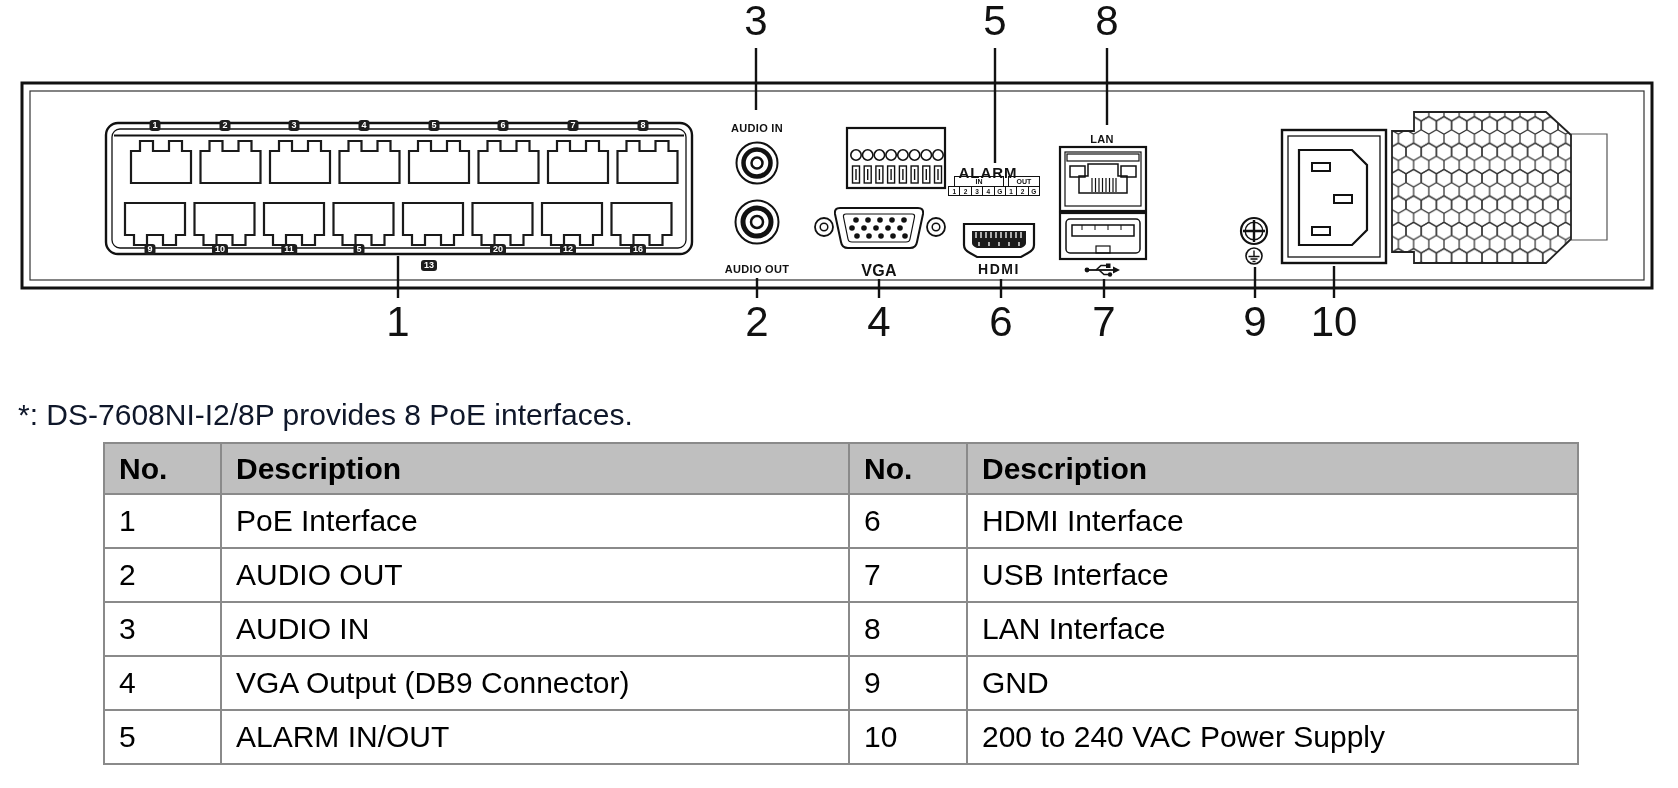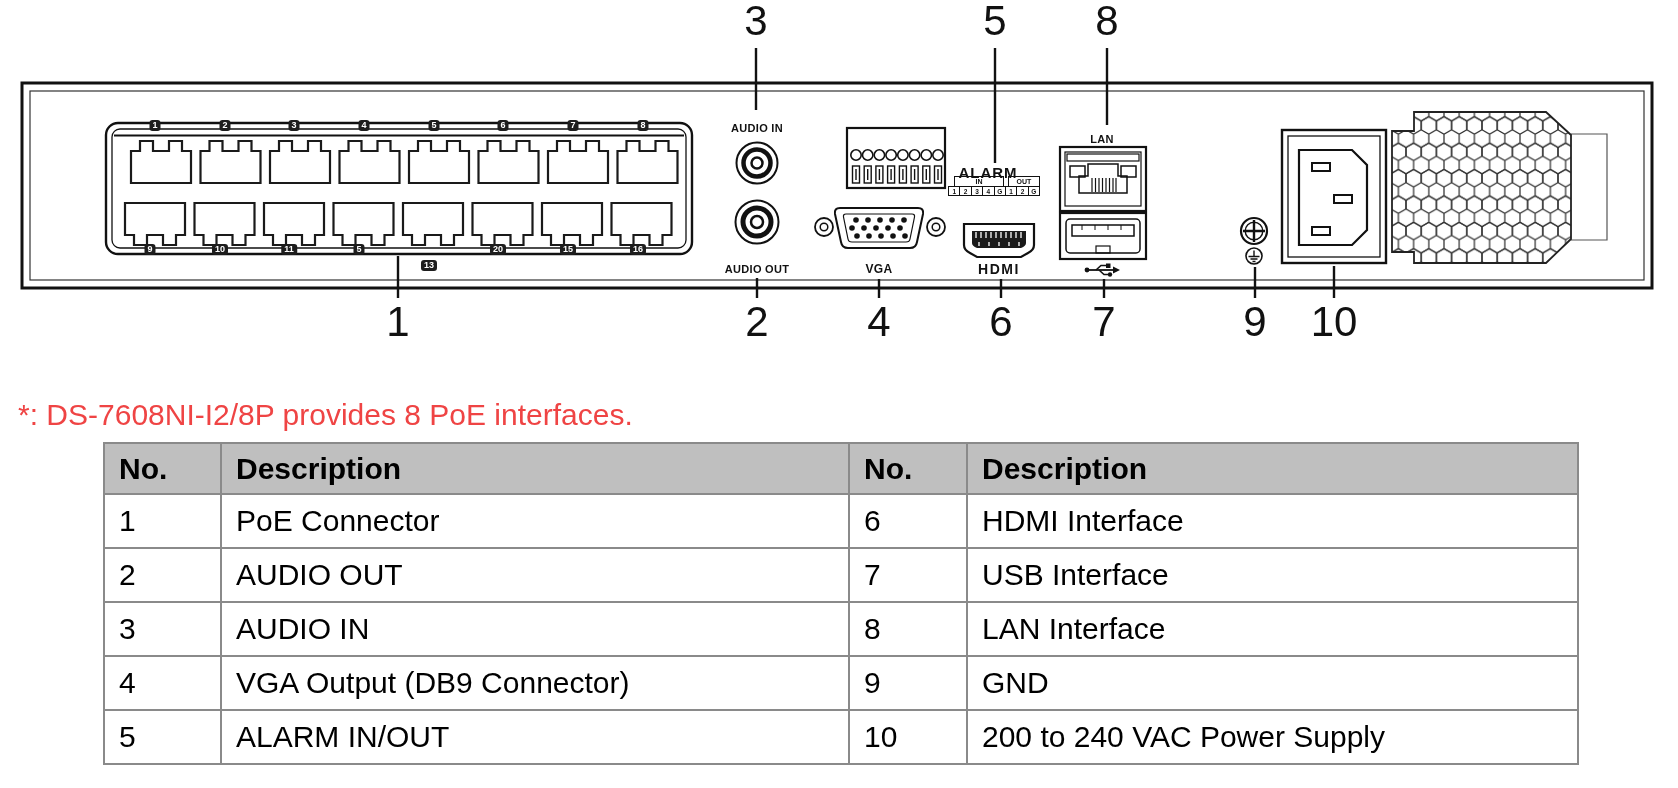--- a/index.html
+++ b/index.html
@@ -15,21 +15,21 @@
   .ptag{position:absolute;transform:translateX(-50%);background:#1d1d1d;color:#fff;
         font-size:9px;font-weight:700;line-height:11px;height:11px;border-radius:3px;
         padding:0 3px;text-align:center;}
   .alarm-strip{position:absolute;left:948px;top:176px;width:92px;height:21px;font-weight:700;color:#111;}
   .alarm-hdr{position:absolute;top:0;height:9px;border:1px solid #111;font-size:7px;
              line-height:9px;text-align:center;}
   .alarm-cells{position:absolute;left:0;top:10px;width:92px;height:10px;display:flex;}
   .alarm-cell{flex:1;border:1px solid #111;border-left-width:0;font-size:6.5px;line-height:9px;
               text-align:center;font-weight:700;}
   .alarm-cell:first-child{border-left-width:1px;}
-  .note{position:absolute;left:18px;top:398px;font-size:30px;color:#ef4444;}
+  .note{position:absolute;left:18px;top:398px;font-size:30px;color:#0f172a;}
   table.desc{position:absolute;left:103px;top:442px;width:1474px;border-collapse:collapse;
              table-layout:fixed;font-size:30px;}
   table.desc th,table.desc td{border:2px solid #8a8a8a;text-align:left;padding:0 0 0 14px;
              overflow:hidden;white-space:nowrap;margin-left:18px;}
   table.desc th{background:#bfbfbf;font-weight:700;height:49px;}
   table.desc td{height:52px;background:#fff;}
 </style>
 </head>
 <body>
 
@@ -258,26 +258,26 @@
     <div class="ptag" style="left:503px;top:120px">6</div>
     <div class="ptag" style="left:573px;top:120px">7</div>
     <div class="ptag" style="left:643px;top:120px">8</div>
 
     <div class="ptag" style="left:150px;top:244px">9</div>
     <div class="ptag" style="left:220px;top:244px">10</div>
     <div class="ptag" style="left:289px;top:244px">11</div>
     <div class="ptag" style="left:359px;top:244px">5</div>
     <div class="ptag" style="left:429px;top:260px">13</div>
     <div class="ptag" style="left:498px;top:244px">20</div>
-    <div class="ptag" style="left:568px;top:244px">15</div>
+    <div class="ptag" style="left:568px;top:244px">12</div>
     <div class="ptag" style="left:638px;top:244px">16</div>
 
     <div class="plabel" style="left:757px;top:122px">AUDIO IN</div>
     <div class="plabel" style="left:757px;top:263px">AUDIO OUT</div>
-    <div class="plabel" style="left:879px;top:262px;font-size:12px">VGA</div>
+    <div class="plabel" style="left:879px;top:262px;font-size:16px">VGA</div>
     <div class="plabel" style="left:999px;top:261px;font-size:14px;letter-spacing:1.5px">HDMI</div>
     <div class="plabel" style="left:1102px;top:133px">LAN</div>
     <div class="plabel" style="left:988px;top:164px;font-size:15px;letter-spacing:1px">ALARM</div>
 
     <div class="alarm-strip">
       <div class="alarm-hdr" style="left:6px;width:48px">IN</div>
       <div class="alarm-hdr" style="left:60px;width:30px">OUT</div>
       <div class="alarm-cells">
         <div class="alarm-cell">1</div>
         <div class="alarm-cell">2</div>
@@ -312,21 +312,21 @@
       <tr>
         <th>No.</th>
         <th>Description</th>
         <th>No.</th>
         <th>Description</th>
       </tr>
     </thead>
     <tbody>
       <tr>
         <td>1</td>
-        <td>PoE Connector</td>
+        <td>PoE Interface</td>
         <td>6</td>
         <td>HDMI Interface</td>
       </tr>
       <tr>
         <td>2</td>
         <td>AUDIO OUT</td>
         <td>7</td>
         <td>USB Interface</td>
       </tr>
       <tr>

